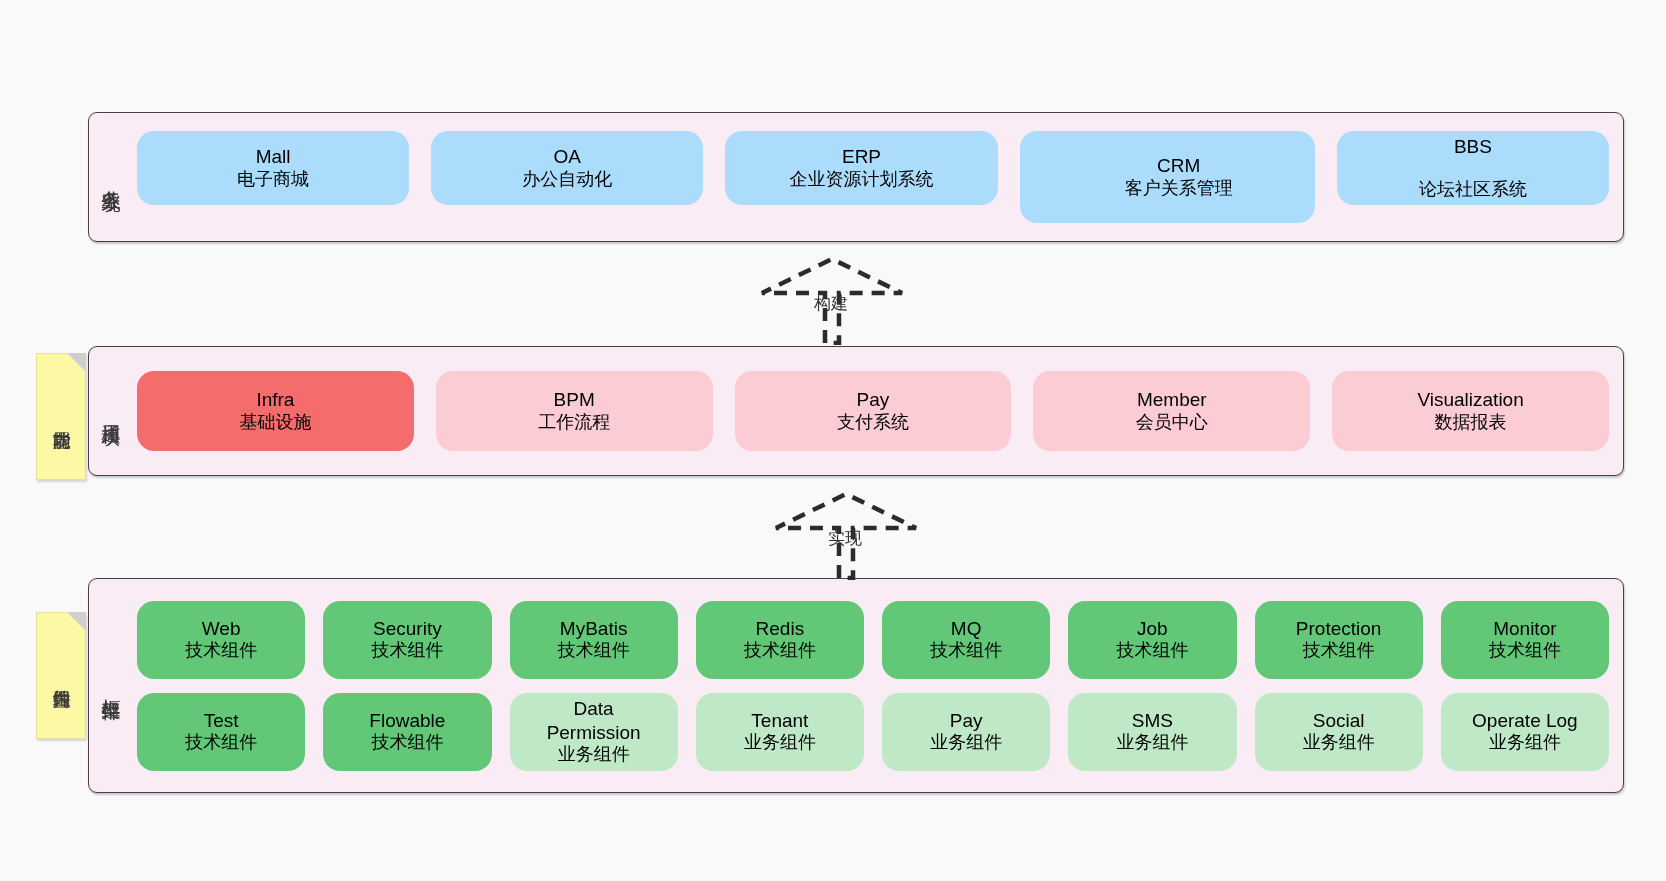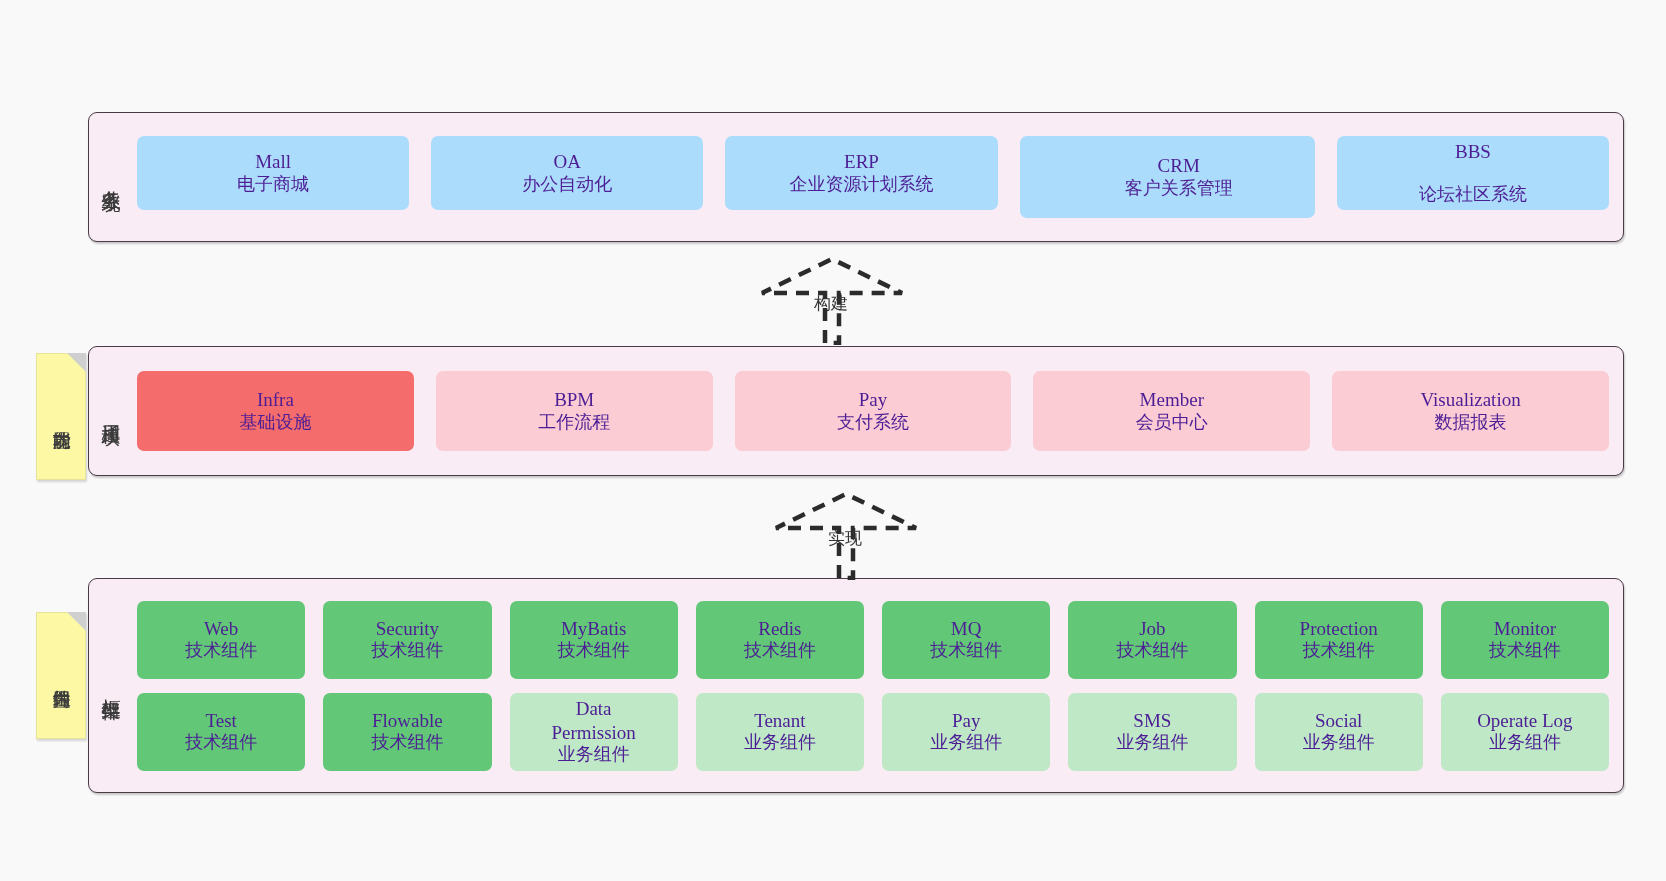--- a/index.html
+++ b/index.html
@@ -55,31 +55,30 @@
 
   .row {
     display: flex;
     gap: 22px;
     justify-content: space-between;
   }
 
   
   .card {
     flex: 1 1 0;
-    border-radius: 7px;
+    border-radius: 17px;
     display: flex;
     flex-direction: column;
     align-items: center;
     justify-content: center;
     text-align: center;
     line-height: 1.22;
     box-sizing: border-box;
     padding: 4px 6px;
-    color: #4c1d95;
-    font-family: Liberation Serif, serif;
+    color: #000000;
   }
   .card .t1 { font-size: 19px; }
   .card .t2 { font-size: 18px; }
 
   .c-blue   { background: #ABDCFB; }
   .c-red    { background: #F56C6C; }
   .c-pink   { background: #FBCCD3; }
   .c-green  { background: #62C878; }
   .c-lgreen { background: #BEE8C6; }
 
@@ -139,21 +138,21 @@
         <span class="t2">电子商城</span>
       </div>
       <div class="card c-blue" style="height:74px;">
         <span class="t1">OA</span>
         <span class="t2">办公自动化</span>
       </div>
       <div class="card c-blue" style="height:74px;">
         <span class="t1">ERP</span>
         <span class="t2">企业资源计划系统</span>
       </div>
-      <div class="card c-blue" style="height:82px;padding-left:29px;">
+      <div class="card c-blue" style="height:92px;padding-left:29px;">
         <span class="t1">CRM</span>
         <span class="t2">客户关系管理</span>
       </div>
       <div class="card c-blue" style="height:74px;gap:20px;">
         <span class="t1">BBS</span>
         <span class="t2">论坛社区系统</span>
       </div>
     </div>
   </div>
 </div>

